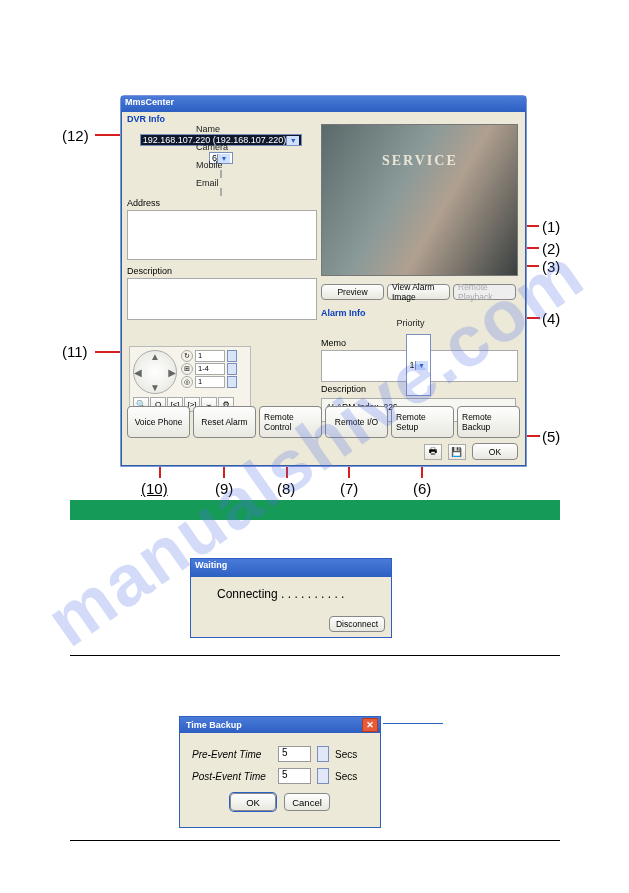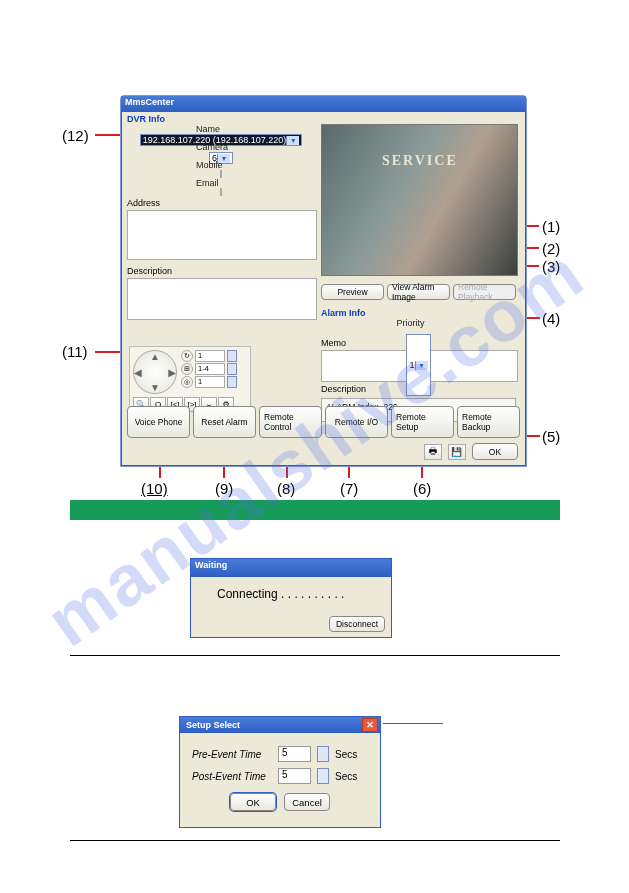--- a/index.html
+++ b/index.html
@@ -377,21 +377,21 @@
     <div class="titlebar">Waiting</div>
     <div class="body">Connecting . . . . . . . . . .</div>
     <div class="btn disc">Disconnect</div>
   </div>
   <div class="hline" style="top:655px;"></div>
 
   <div class="bluelink" style="left:383px; top:723px; width:60px;"></div>
 
   <div class="timesel">
     <div class="titlebar">
-      <span>Setup Select</span>
+      <span>Time Backup</span>
       <div class="close">✕</div>
     </div>
     <div class="body">
       <div class="ts-row">
         <span class="lab">Pre-Event Time</span>
         <span class="val">5</span>
         <span class="updn"></span>
         <span>Secs</span>
       </div>
       <div class="ts-row">

